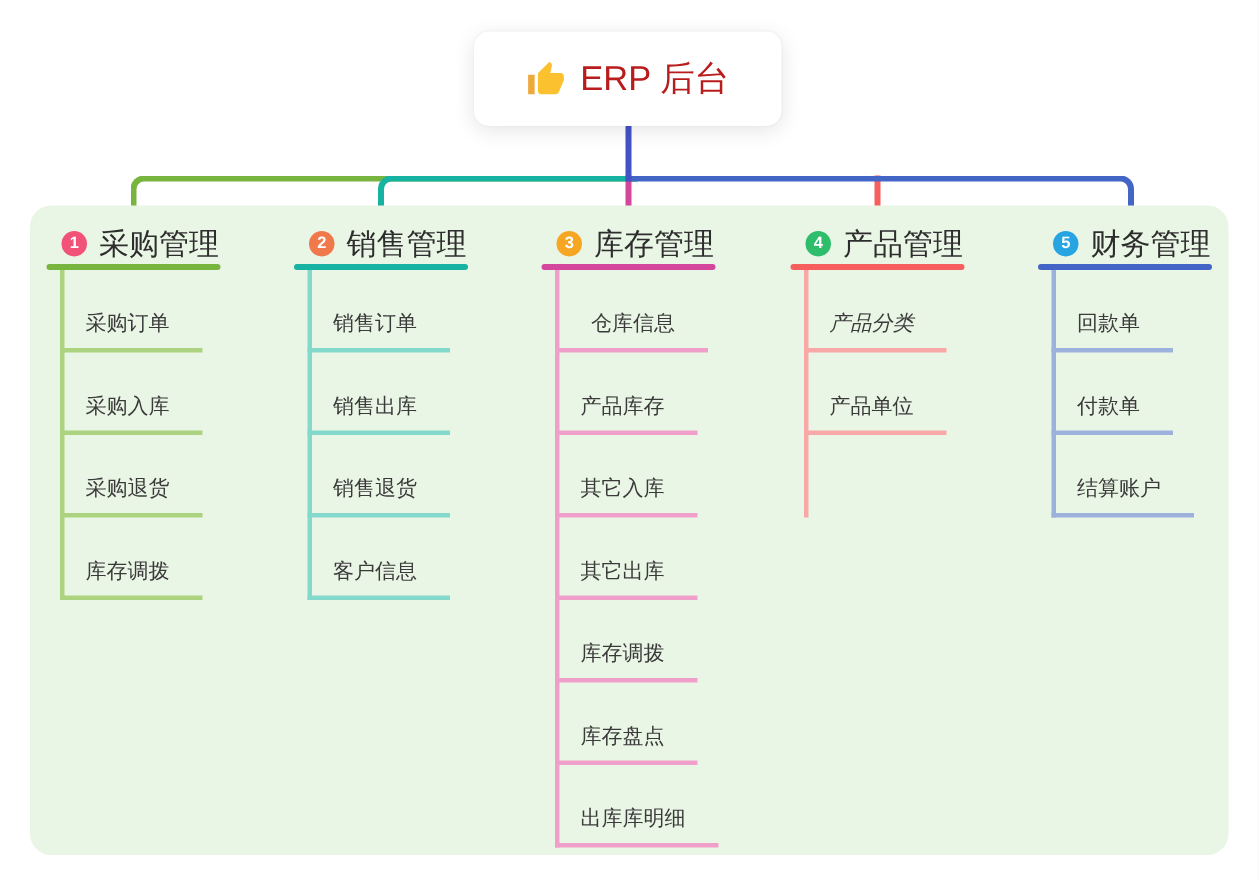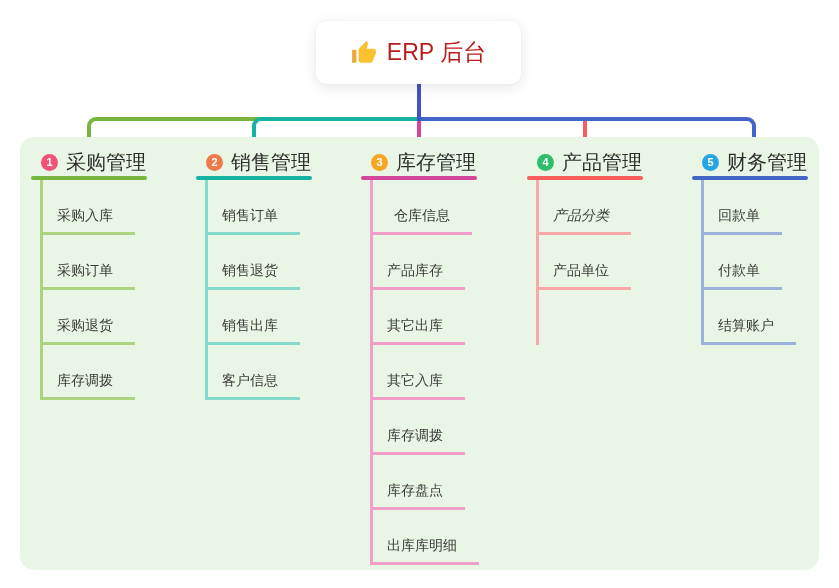--- a/index.html
+++ b/index.html
@@ -90,24 +90,24 @@
 
 <div class="branch" id="branch-1">
   <div class="branch-title">
     <span class="badge" style="background-color: rgb(242, 82, 119);">1</span>
     <span class="branch-label">采购管理</span>
   </div>
   <div class="branch-underline" style="background-color: rgb(120, 181, 62);"></div>
   <div class="vline" style="background-color: rgb(171, 211, 128);"></div>
   <div class="children">
     <div class="child-row">
+        <span class="child-node" style="border-bottom-color: rgb(171, 211, 128);">采购订单</span>
+      </div>
+    <div class="child-row">
         <span class="child-node" style="border-bottom-color: rgb(171, 211, 128);">采购入库</span>
-      </div>
-    <div class="child-row">
-        <span class="child-node" style="border-bottom-color: rgb(171, 211, 128);">采购订单</span>
       </div>
     <div class="child-row">
         <span class="child-node" style="border-bottom-color: rgb(171, 211, 128);">采购退货</span>
       </div>
     <div class="child-row">
         <span class="child-node" style="border-bottom-color: rgb(171, 211, 128);">库存调拨</span>
       </div>
   </div>
 </div>
 
@@ -116,24 +116,24 @@
     <span class="badge" style="background-color: rgb(240, 121, 76);">2</span>
     <span class="branch-label">销售管理</span>
   </div>
   <div class="branch-underline" style="background-color: rgb(22, 179, 162);"></div>
   <div class="vline" style="background-color: rgb(131, 217, 204);"></div>
   <div class="children">
     <div class="child-row">
         <span class="child-node" style="border-bottom-color: rgb(131, 217, 204); text-align: right;">销售订单</span>
       </div>
     <div class="child-row">
+        <span class="child-node" style="border-bottom-color: rgb(131, 217, 204);">销售出库</span>
+      </div>
+    <div class="child-row">
         <span class="child-node" style="border-bottom-color: rgb(131, 217, 204);">销售退货</span>
-      </div>
-    <div class="child-row">
-        <span class="child-node" style="border-bottom-color: rgb(131, 217, 204);">销售出库</span>
       </div>
     <div class="child-row">
         <span class="child-node" style="border-bottom-color: rgb(131, 217, 204);">客户信息</span>
       </div>
   </div>
 </div>
 
 <div class="branch" id="branch-3">
   <div class="branch-title">
     <span class="badge" style="background-color: rgb(246, 166, 35);">3</span>
@@ -142,24 +142,24 @@
   <div class="branch-underline" style="background-color: rgb(212, 69, 156);"></div>
   <div class="vline" style="background-color: rgb(239, 159, 201);"></div>
   <div class="children">
     <div class="child-row">
         <span class="child-node" style="border-bottom-color: rgb(239, 159, 201); padding-left: 24px;">仓库信息</span>
       </div>
     <div class="child-row">
         <span class="child-node" style="border-bottom-color: rgb(239, 159, 201);">产品库存</span>
       </div>
     <div class="child-row">
+        <span class="child-node" style="border-bottom-color: rgb(239, 159, 201);">其它入库</span>
+      </div>
+    <div class="child-row">
         <span class="child-node" style="border-bottom-color: rgb(239, 159, 201);">其它出库</span>
-      </div>
-    <div class="child-row">
-        <span class="child-node" style="border-bottom-color: rgb(239, 159, 201);">其它入库</span>
       </div>
     <div class="child-row">
         <span class="child-node" style="border-bottom-color: rgb(239, 159, 201);">库存调拨</span>
       </div>
     <div class="child-row">
         <span class="child-node" style="border-bottom-color: rgb(239, 159, 201); margin-top: 40px;">库存盘点</span>
       </div>
     <div class="child-row">
         <span class="child-node" style="border-bottom-color: rgb(239, 159, 201);">出库库明细</span>
       </div>

